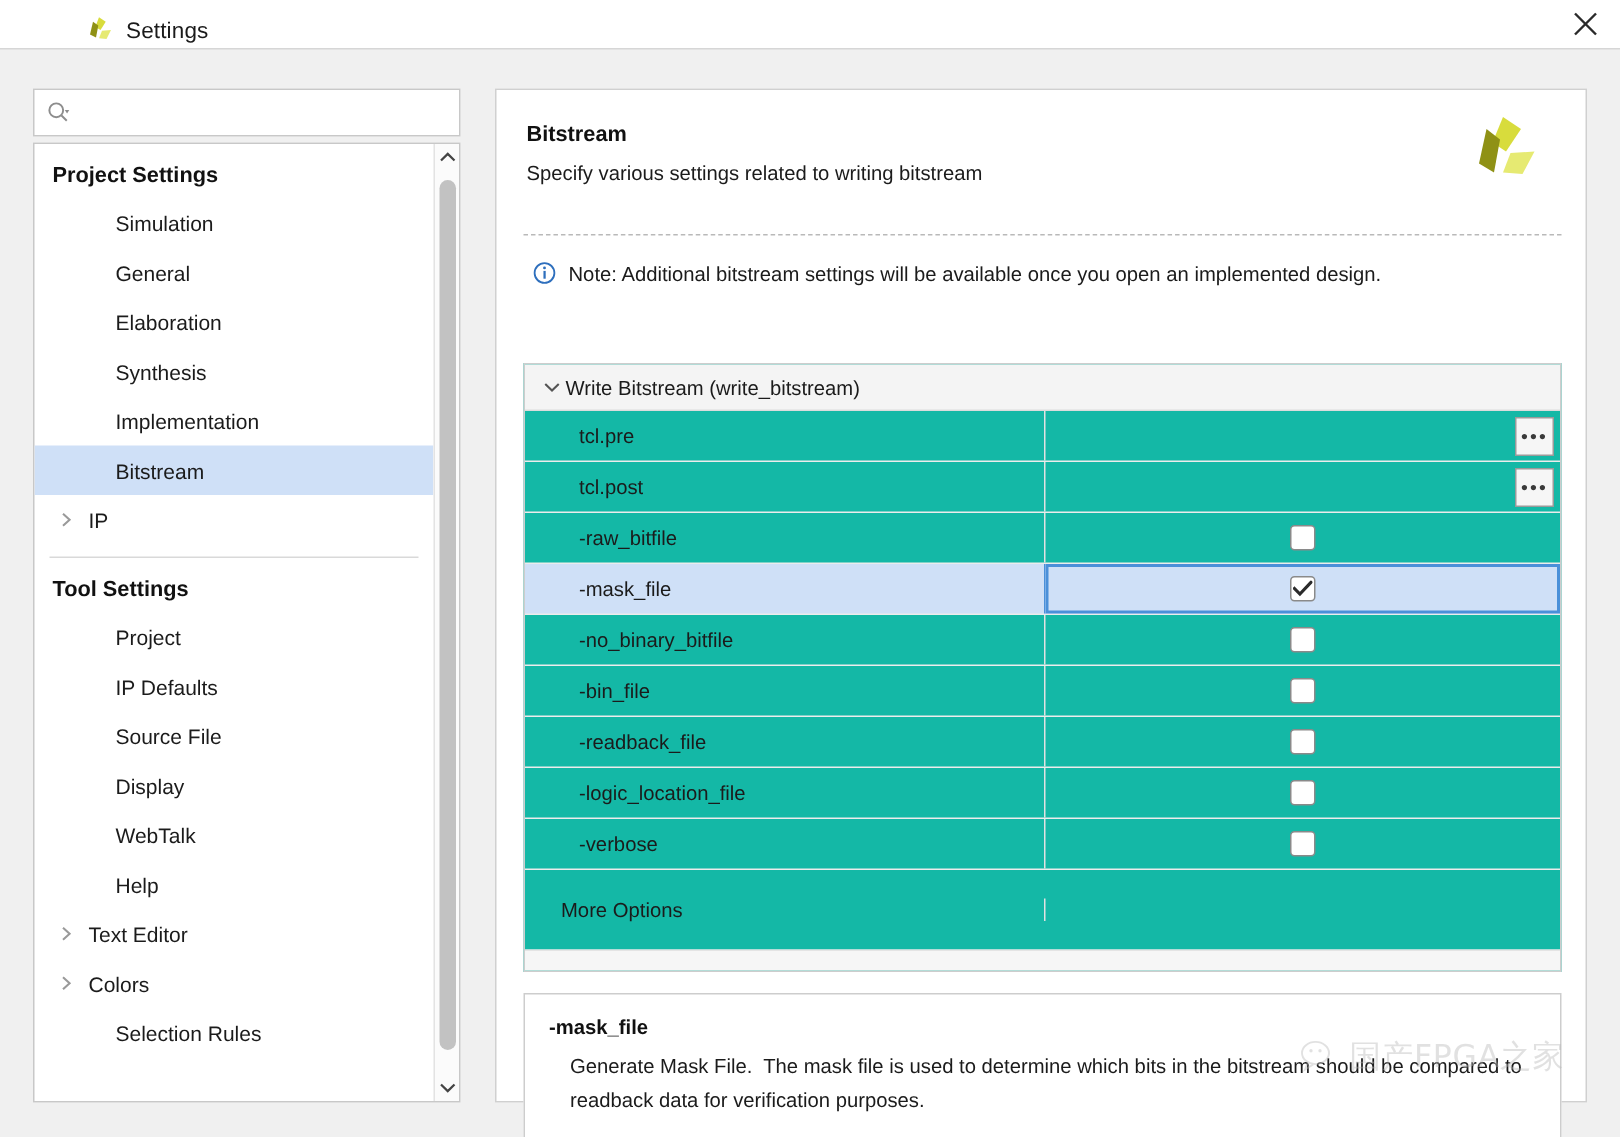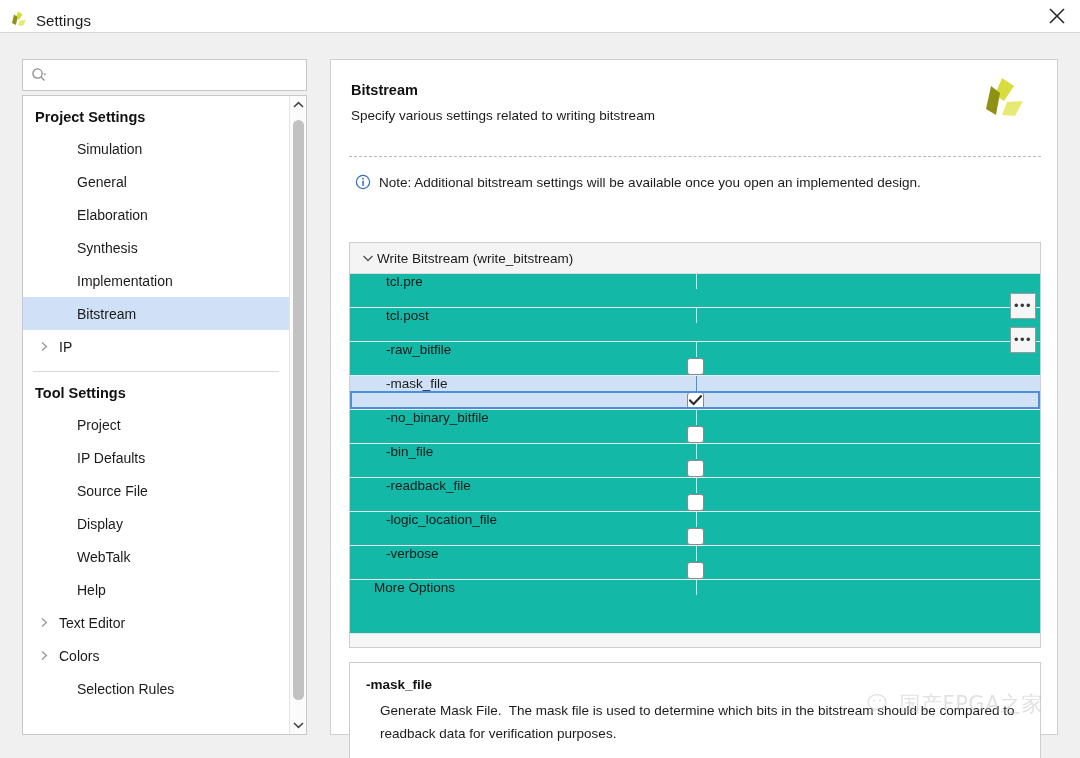--- a/index.html
+++ b/index.html
@@ -8,21 +8,21 @@
     width: 1080px; height: 758px;
     overflow: hidden;
     background: #ffffff;
     font-family: "Liberation Sans", sans-serif;
   }
 
   
   #titlebar {
     position: absolute; left: 0; top: 0; width: 1080px; height: 40px;
     background: #ffffff;
-    display: flex; align-items: center;
+    display: flex; align-items: center; padding-left: 48px;
   }
   #app-icon { margin-left: 8px; width: 20px; height: 20px; flex: 0 0 auto; }
   #title-text {
     margin-left: 8px; font-size: 15px; color: #1b1b1b; letter-spacing: .1px;
   }
   #close-btn {
     position: absolute; right: 0; top: 0; width: 46px; height: 32px;
     display: flex; align-items: center; justify-content: center;
     cursor: pointer;
   }
@@ -135,23 +135,22 @@
   #group-header {
     height: 31px; background: #f4f4f4; border-bottom: 1px solid #dcdcdc;
     display: flex; align-items: center; padding-left: 12px;
     font-size: 13.5px; color: #1b1b1b; cursor: pointer;
   }
   #group-header .chev { margin-right: 3px; color: #555; display: flex; }
   .opt-row {
     height: 34px; display: flex; align-items: stretch;
     border-bottom: 1px solid #ececec; position: relative;
     cursor: pointer;
-    flex-direction: column;
-  }
-  .opt-row:last-child { border-bottom: none; }
+  }
+  .opt-row:last-child { border-bottom: none; align-items: flex-end; }
   .opt-name {
     width: 347px; flex: 0 0 auto; display: flex; align-items: center;
     padding-left: 36px; font-size: 13.5px; color: #1b1b1b;
     border-right: 1px solid #e2e2e2;
   }
   .opt-row.more .opt-name { padding-left: 24px; }
   .opt-value {
     flex: 1 1 auto; display: flex; align-items: center; justify-content: center;
     position: relative;
   }

